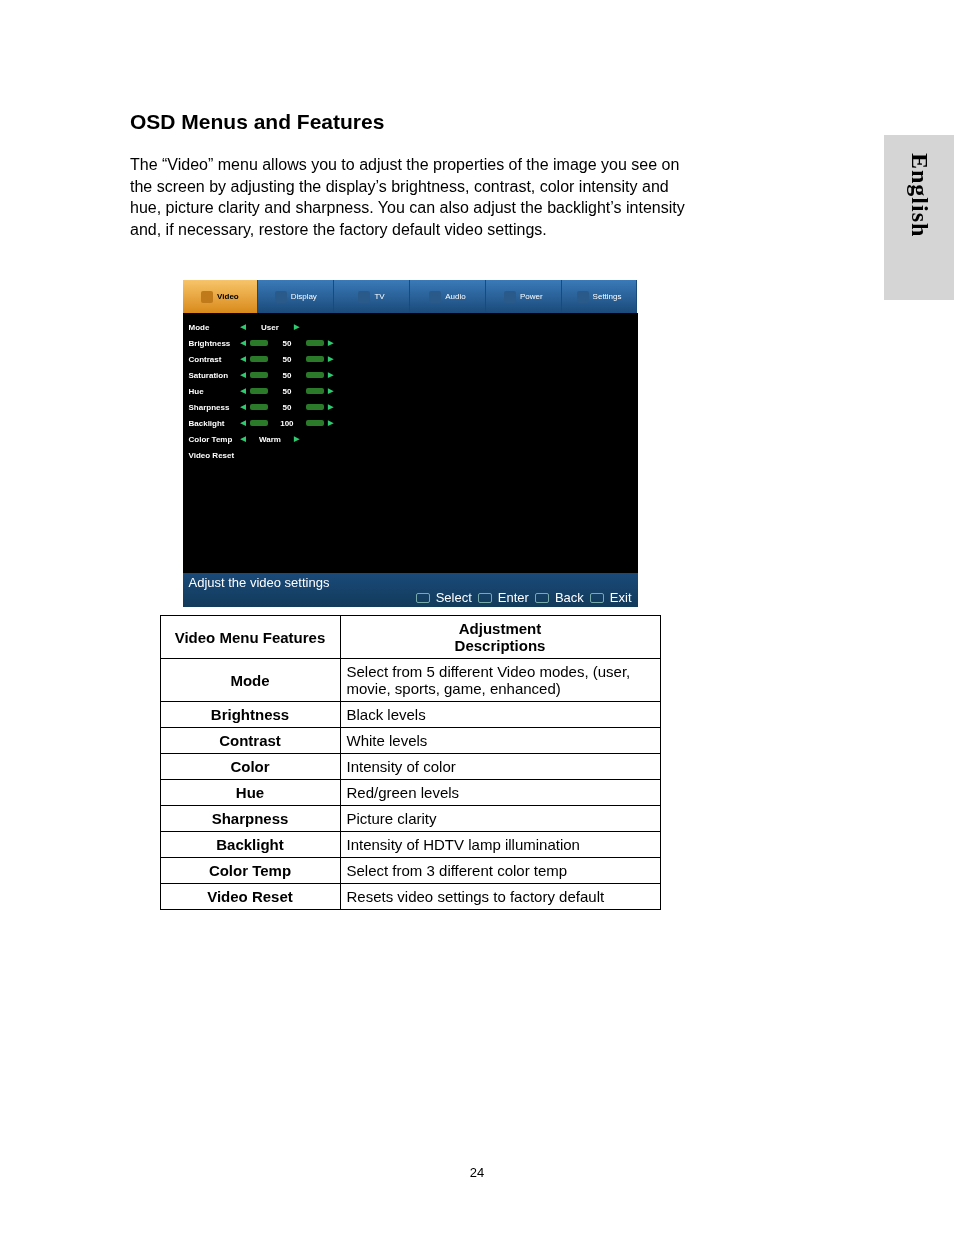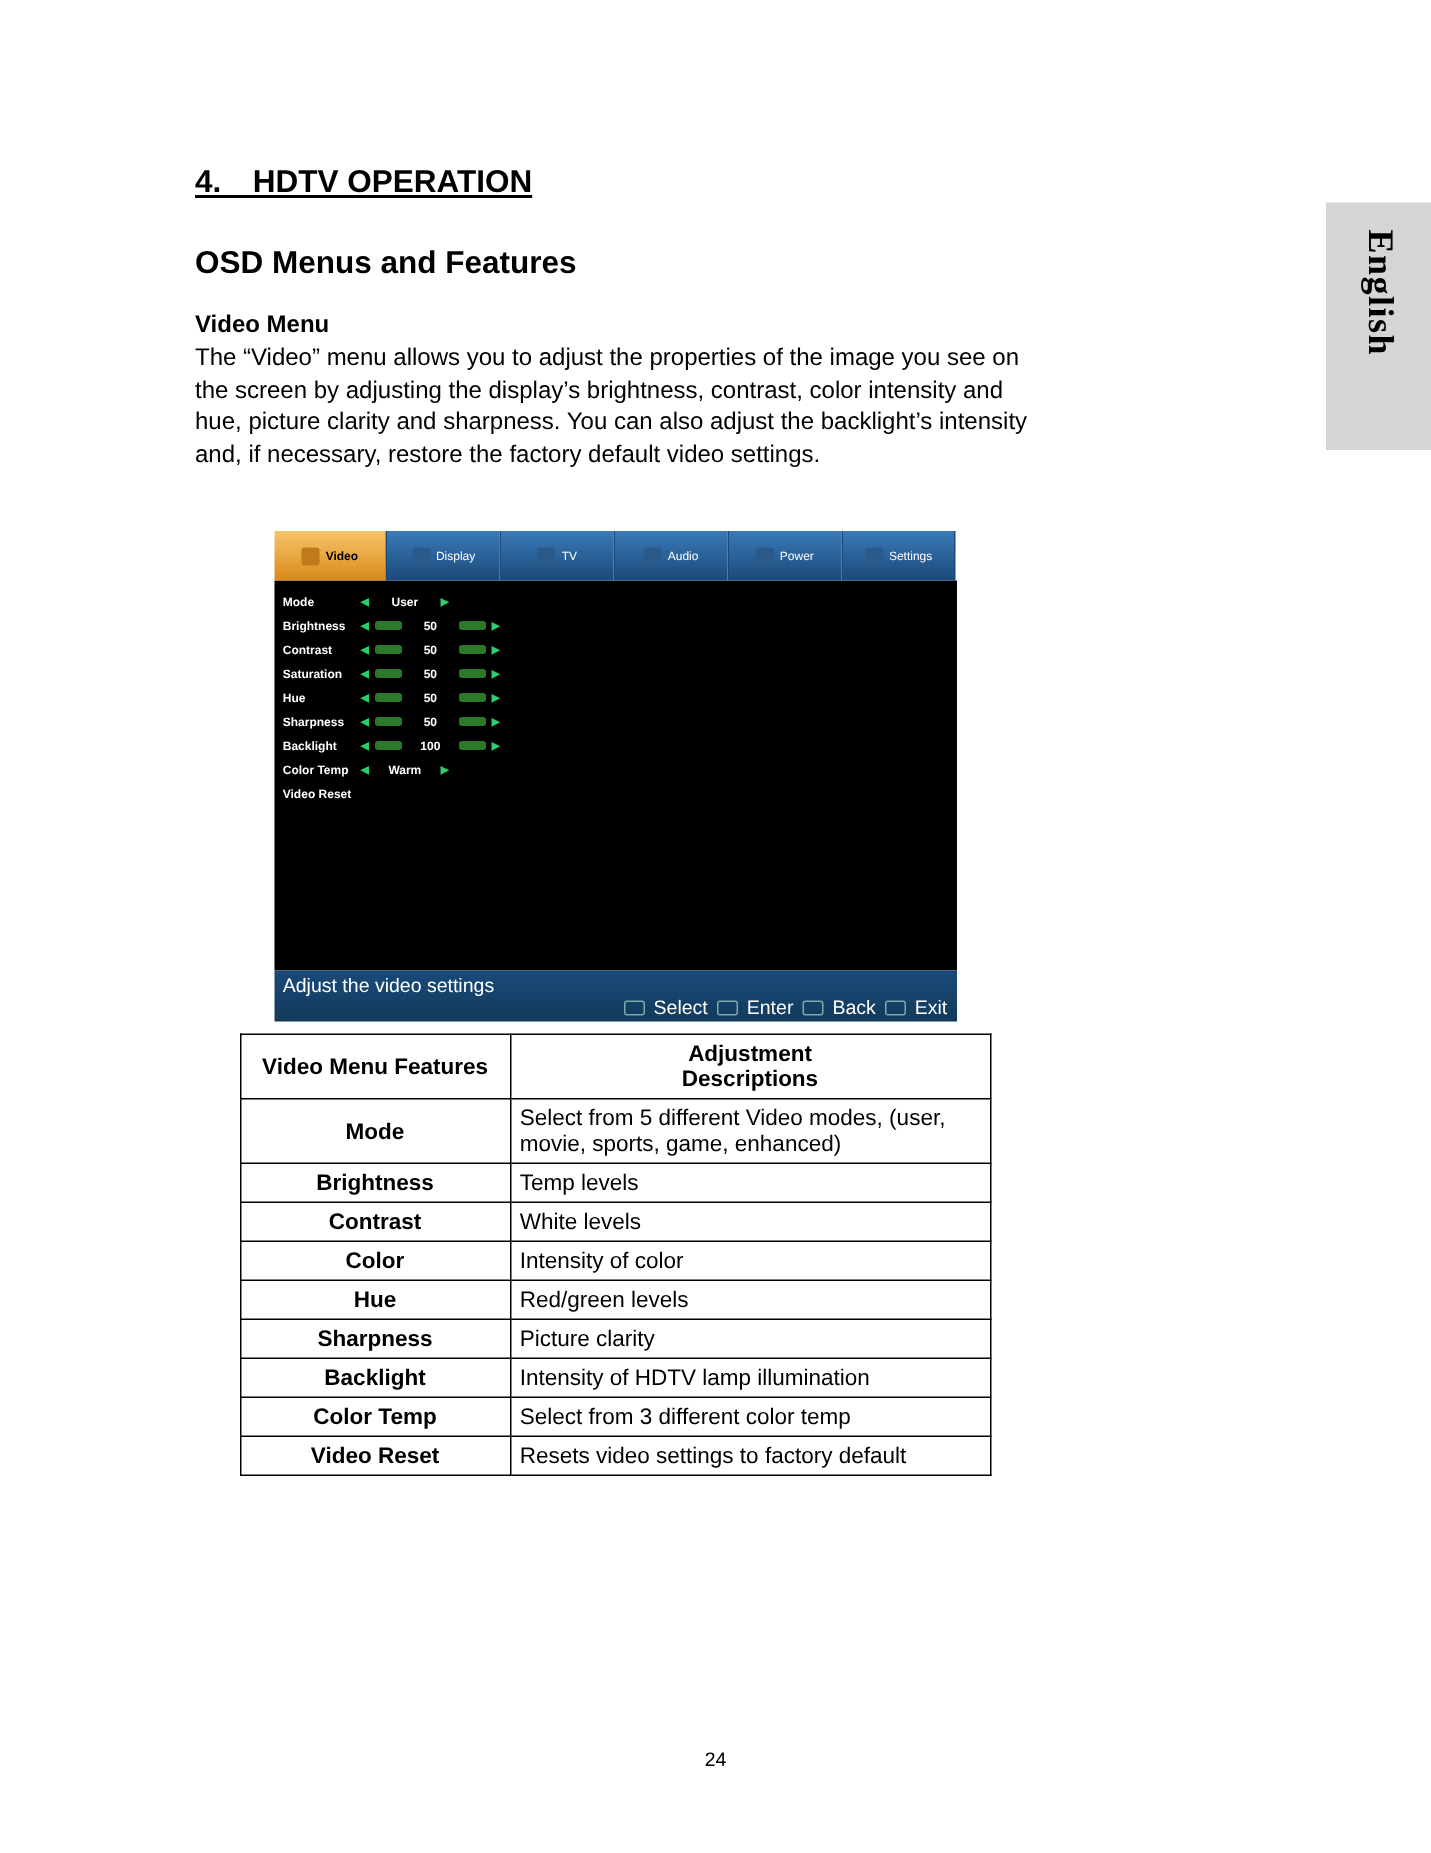--- a/index.html
+++ b/index.html
@@ -133,23 +133,21 @@
   .col-desc { width: 320px; text-align: left; }
 </style>
 </head>
 <body>
 
 <div class="lang-tab">
   <span>English</span>
 </div>
 
 <div class="content">
-  <h1 class="chapter-title">4. HDTV OPERATION</h1>
   <h2 class="section-title">OSD Menus and Features</h2>
-  <p class="subhead">Video Menu</p>
   <p class="body-para">The “Video” menu allows you to adjust the properties of the image you see on the screen by adjusting the display’s brightness, contrast, color intensity and hue, picture clarity and sharpness. You can also adjust the backlight’s intensity and, if necessary, restore the factory default video settings.</p>
 
   <div class="osd-wrap">
     <div class="osd-tabs">
         <div class="osd-tab active">
           <span class="tab-icon" style="background: rgb(192, 122, 26);"></span>
           <span>Video</span>
         </div>
         <div class="osd-tab inactive">
           <span class="tab-icon"></span>
@@ -278,21 +276,21 @@
         </th>
       </tr>
     </thead>
     <tbody>
         <tr>
           <td class="col-feature">Mode</td>
           <td class="col-desc">Select from  5 different Video modes, (user, movie, sports, game, enhanced)</td>
         </tr>
         <tr>
           <td class="col-feature">Brightness</td>
-          <td class="col-desc">Temp levels</td>
+          <td class="col-desc">Black levels</td>
         </tr>
         <tr>
           <td class="col-feature">Contrast</td>
           <td class="col-desc">White levels</td>
         </tr>
         <tr>
           <td class="col-feature">Color</td>
           <td class="col-desc">Intensity of color</td>
         </tr>
         <tr>

